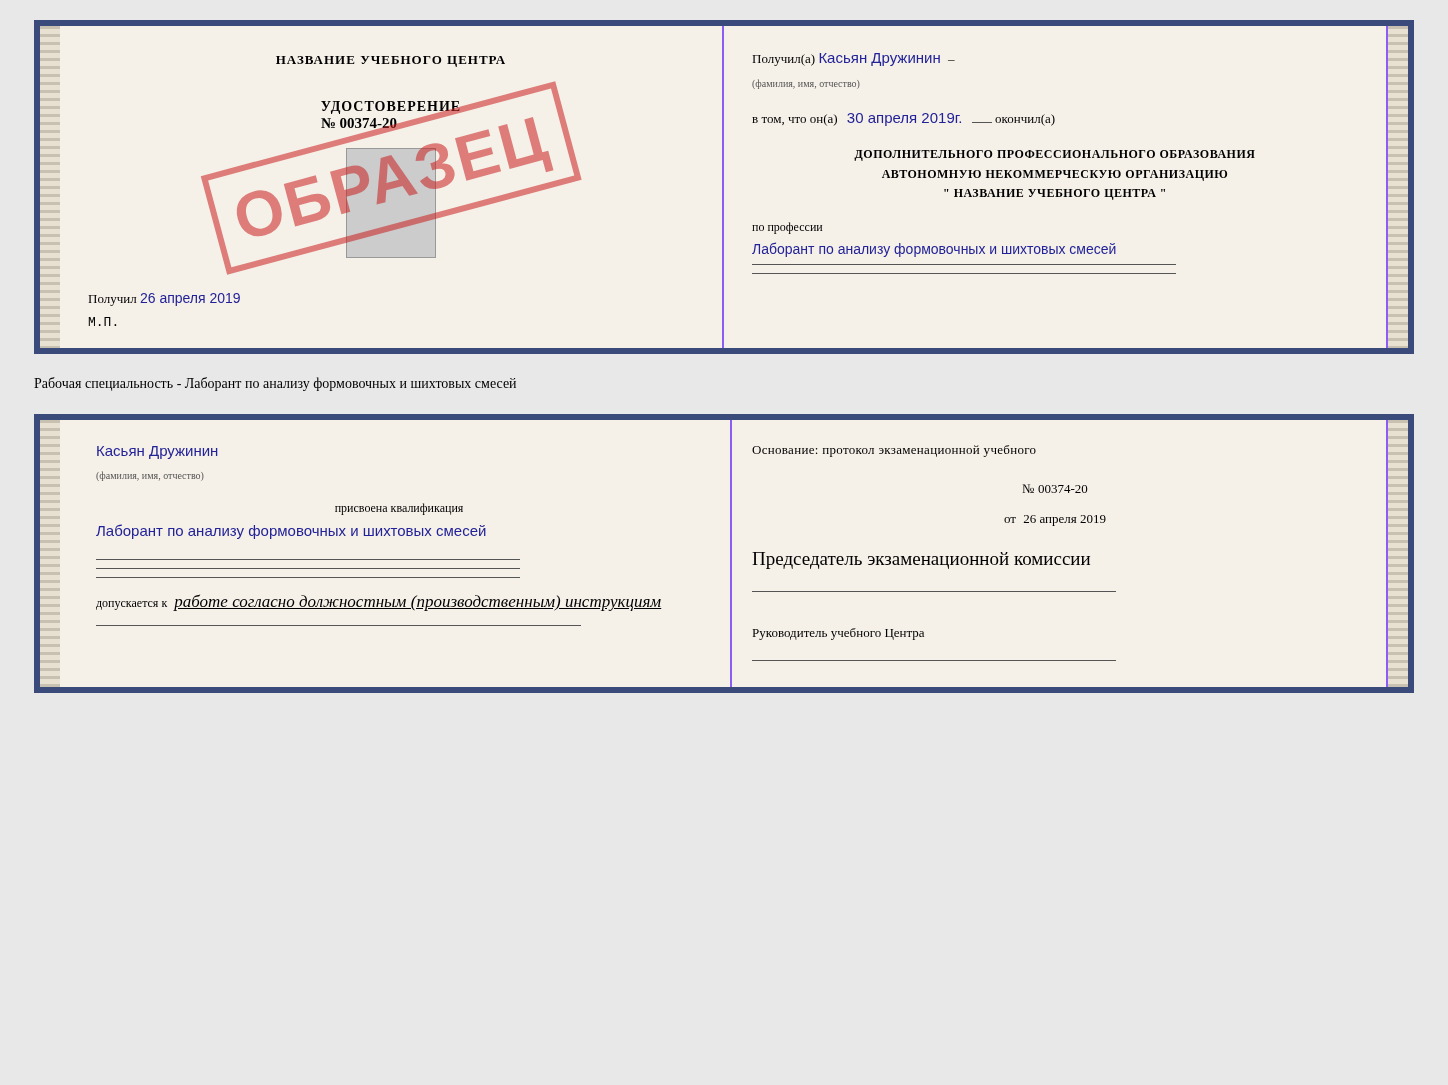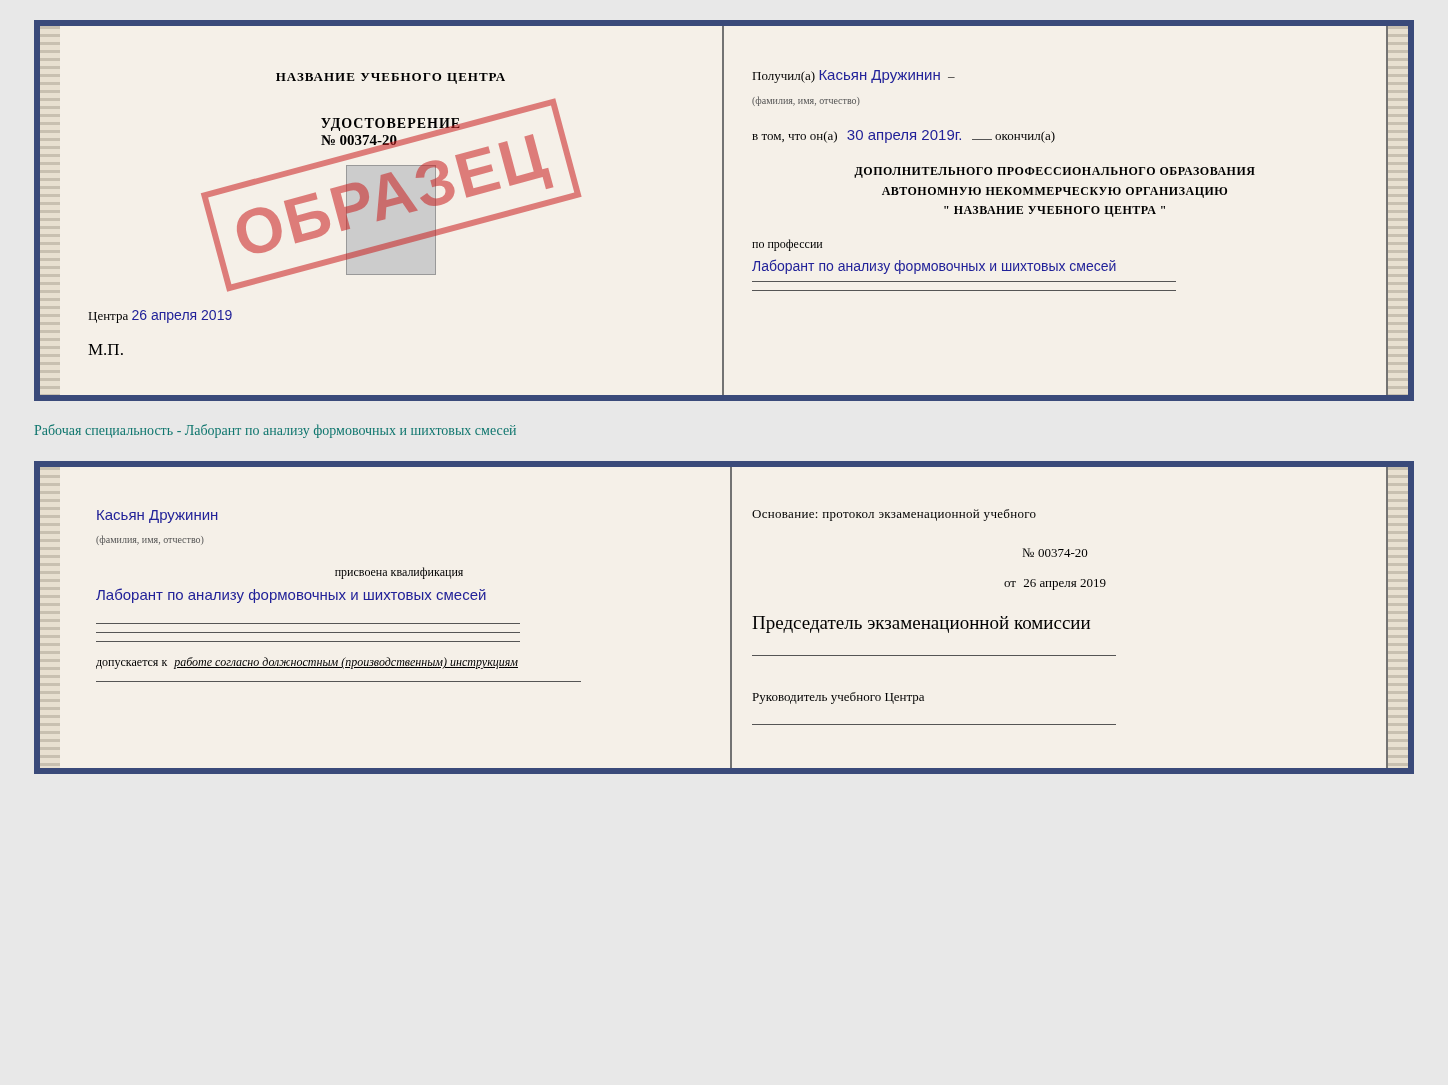--- a/index.html
+++ b/index.html
@@ -18,23 +18,23 @@
     .document-section {
       background: #f5f0e8;
       border: 6px solid #3a4a7a;
       width: 1380px;
       display: flex;
       position: relative;
     }
 
     .doc-half {
       flex: 1;
-      padding: 35px 28px;
+      padding: 18px 28px;
       position: relative;
-      border-right: 2px solid #737373;
+      border-right: 2px solid #8b5cf6;
     }
     .doc-half:last-child {
       border-right: none;
     }
 
     
     .document-section::before {
       content: '';
       position: absolute;
       right: 0;
@@ -117,22 +117,23 @@
       text-align: left;
     }
 
     .cert-issued span.handwritten {
       font-family: 'Segoe Script', cursive, 'Comic Sans MS', sans-serif;
       font-size: 14px;
       color: #222299;
     }
 
     .mp-line {
-      font-size: 17px;
-      margin-top: 16px;
+      font-size: 13px;
+      margin-top: 8px;
+      font-family: Liberation Mono, monospace;
     }
 
     
     .right-top {
       font-size: 13px;
       line-height: 1.8;
     }
 
     .right-top .handwritten {
       font-family: 'Segoe Script', cursive, 'Comic Sans MS', sans-serif;
@@ -167,21 +168,21 @@
 
     .right-top .profession-block .handwritten {
       font-size: 14px;
       display: block;
       line-height: 1.5;
     }
 
     
     .separator-text {
       font-size: 14px;
-      color: #0f766e;
+      color: #000000;
       width: 1380px;
       padding: 6px 0;
       text-align: left;
     }
 
     
     .bottom-left {
       font-size: 13px;
       line-height: 1.7;
       padding-left: 36px;
@@ -205,21 +206,21 @@
     }
 
     .line-divider {
       border-bottom: 1px solid #555;
       margin: 4px 0 8px 0;
       width: 70%;
     }
 
     .italic-text {
       font-style: italic;
-      font-size: 12px;
+      font-size: 17px;
     }
 
     
     .right-spine {
       width: 20px;
       background: repeating-linear-gradient(
         to bottom,
         #c8c0b0 0px,
         #c8c0b0 3px,
         #e8e0d0 3px,
@@ -252,21 +253,21 @@
     <div class="cert-stamp-area">
       <div class="sample-stamp">ОБРАЗЕЦ</div>
       <div class="cert-id-block">
         <div class="cert-doc-label">УДОСТОВЕРЕНИЕ</div>
         <div class="cert-doc-number">№ 00374-20</div>
       </div>
       <div class="cert-photo-placeholder"></div>
     </div>
 
     <div class="cert-issued">
-      <span>Центра</span>
+      <span>Получил</span>
       <span class="handwritten">26 апреля 2019</span>
     </div>
     <div class="mp-line">М.П.</div>
   </div>
 
   <div class="doc-half right-top">
     <div style="margin-bottom:10px;">
       <span>Получил(а)</span>
       <span class="handwritten">Касьян Дружинин</span>
       <span style="margin-left:4px;">–</span>

